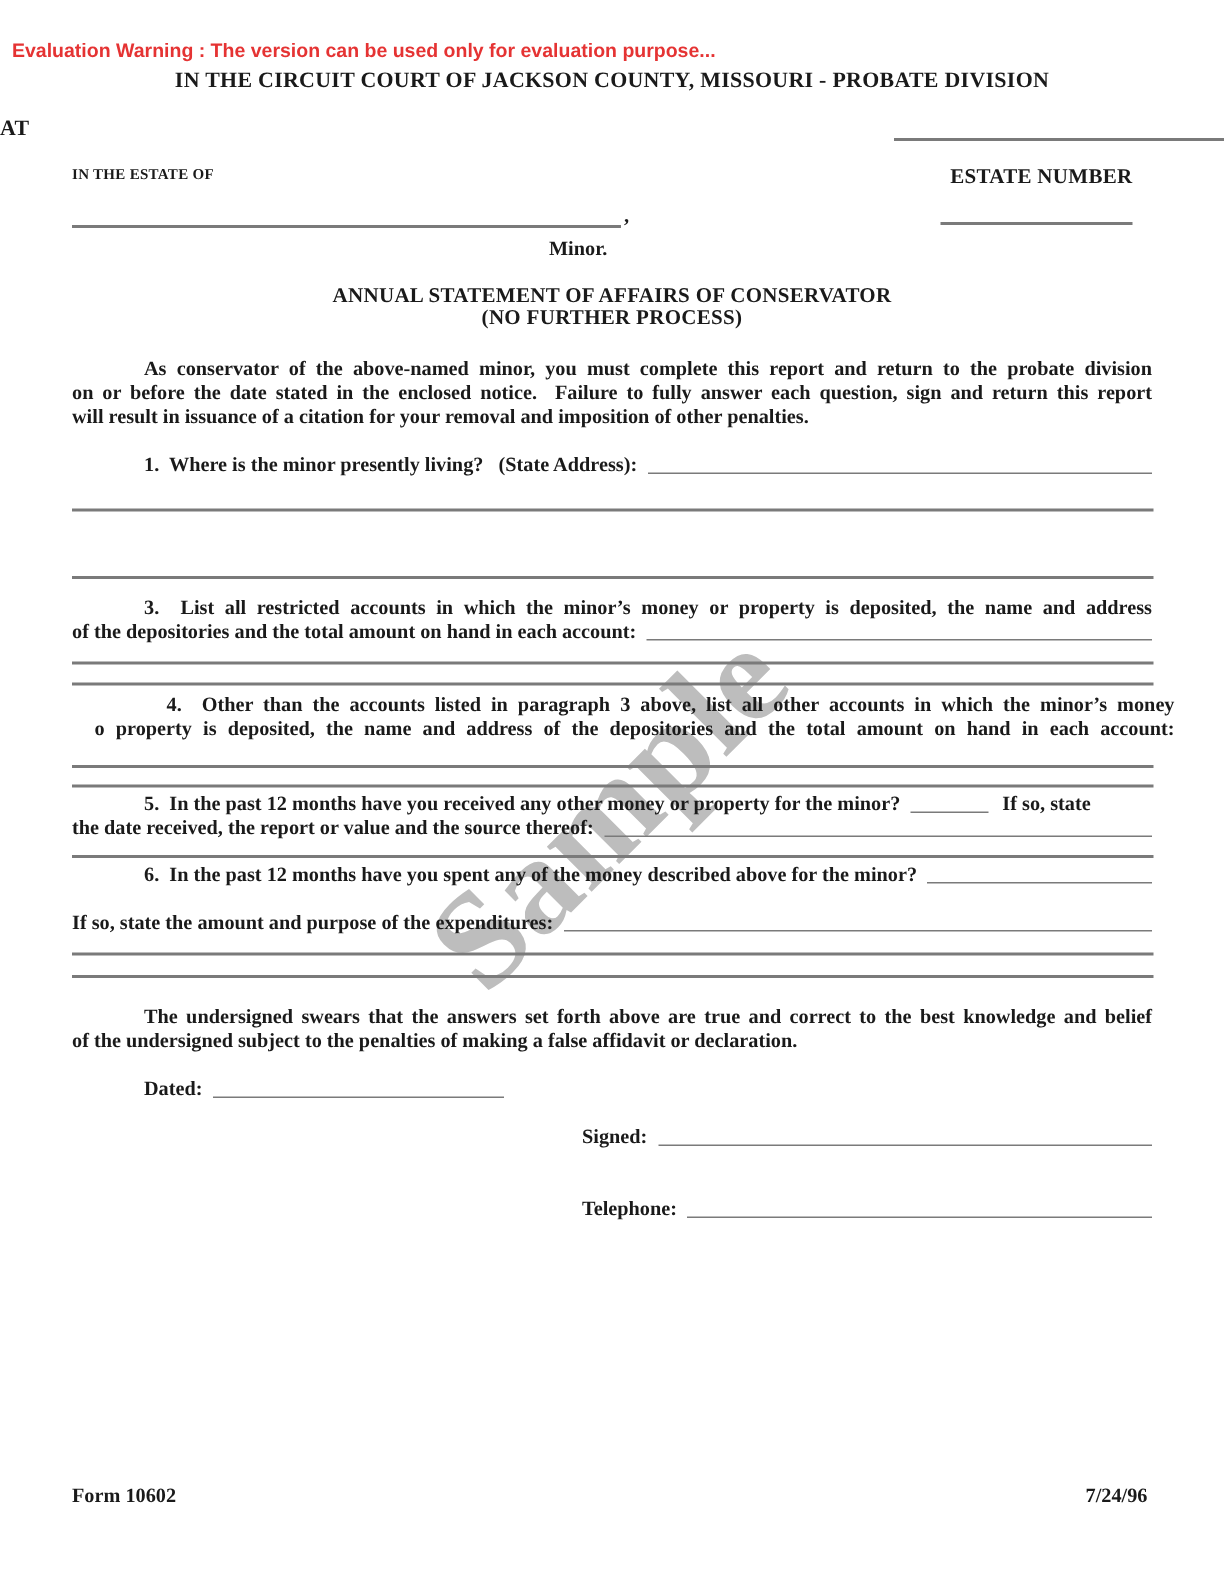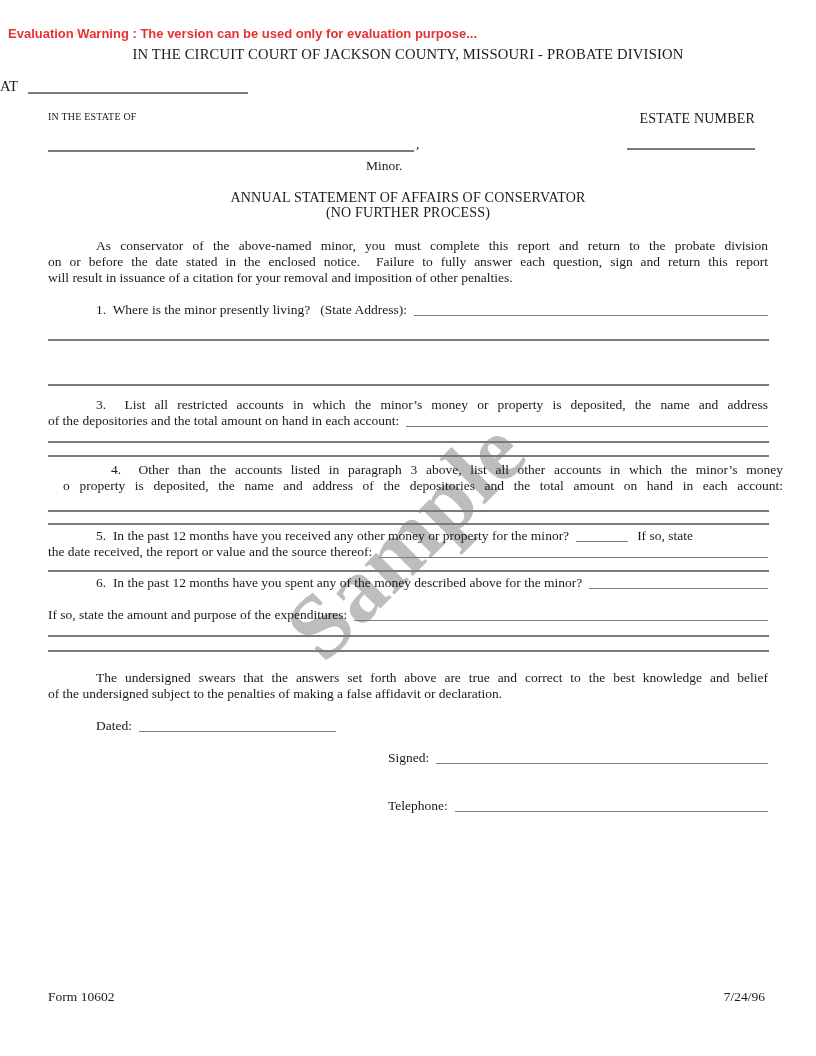--- a/index.html
+++ b/index.html
@@ -9,21 +9,21 @@
   }
   *{margin:0;padding:0;box-sizing:border-box;}
   html,body{background:#ffffff;}
   body{font-family:"Liberation Serif", serif;color:#1a1a1a;}
   .page{
     position:relative;
     width:816px;height:1056px;
     background:#ffffff;
     overflow:hidden;
   }
-  .abs{position:absolute;}
+  .abs{position:absolute;font-weight:bold;}
   .serif{font-family:"Liberation Serif", serif;}
   .warning{
     font-family:"Liberation Sans", sans-serif;
     font-weight:bold;font-size:13px;color:var(--warning-red);
     z-index:2;
   }
   .center{width:816px;text-align:center;}
   .caps-title{font-size:14.6px;letter-spacing:.2px;}
   .body-text{font-size:13.5px;line-height:16px;}
   .block{width:720px;z-index:1;}
@@ -58,21 +58,21 @@
 <body>
 
 <div class="page">
 
   <div class="abs watermark serif" style="left:405px;top:540px;">Sample</div>
 
   <div class="abs warning" style="left:8px;top:2px;margin-top:24px;">Evaluation Warning : The version can be used only for evaluation purpose...</div>
 
   <div class="abs center caps-title" style="left:0;top:46px;z-index:1;">IN THE CIRCUIT COURT OF JACKSON COUNTY, MISSOURI - PROBATE DIVISION</div>
 
-  <div class="abs" style="left:0;top:78px;width:816px;display:flex;justify-content:flex-start;align-items:flex-end;z-index:1;">
+  <div class="abs" style="left:0;top:78px;width:816px;display:flex;justify-content:space-between;align-items:flex-end;z-index:1;">
     <span class="caps-title">AT</span>
     <span class="shortline" style="width:220px;margin-left:10px;margin-bottom:1px;"></span>
   </div>
 
   <div class="abs caps-title" style="left:48px;top:111px;z-index:1;font-size:10px;">IN THE ESTATE OF</div>
   <div class="abs caps-title" style="right:61px;top:111px;z-index:1;font-size:14px;">ESTATE NUMBER</div>
 
   <div class="abs flexline" style="left:48px;top:136px;z-index:1;">
     <span class="shortline" style="width:366px;"></span>
     <span class="body-text" style="margin-left:2px;">,</span>

